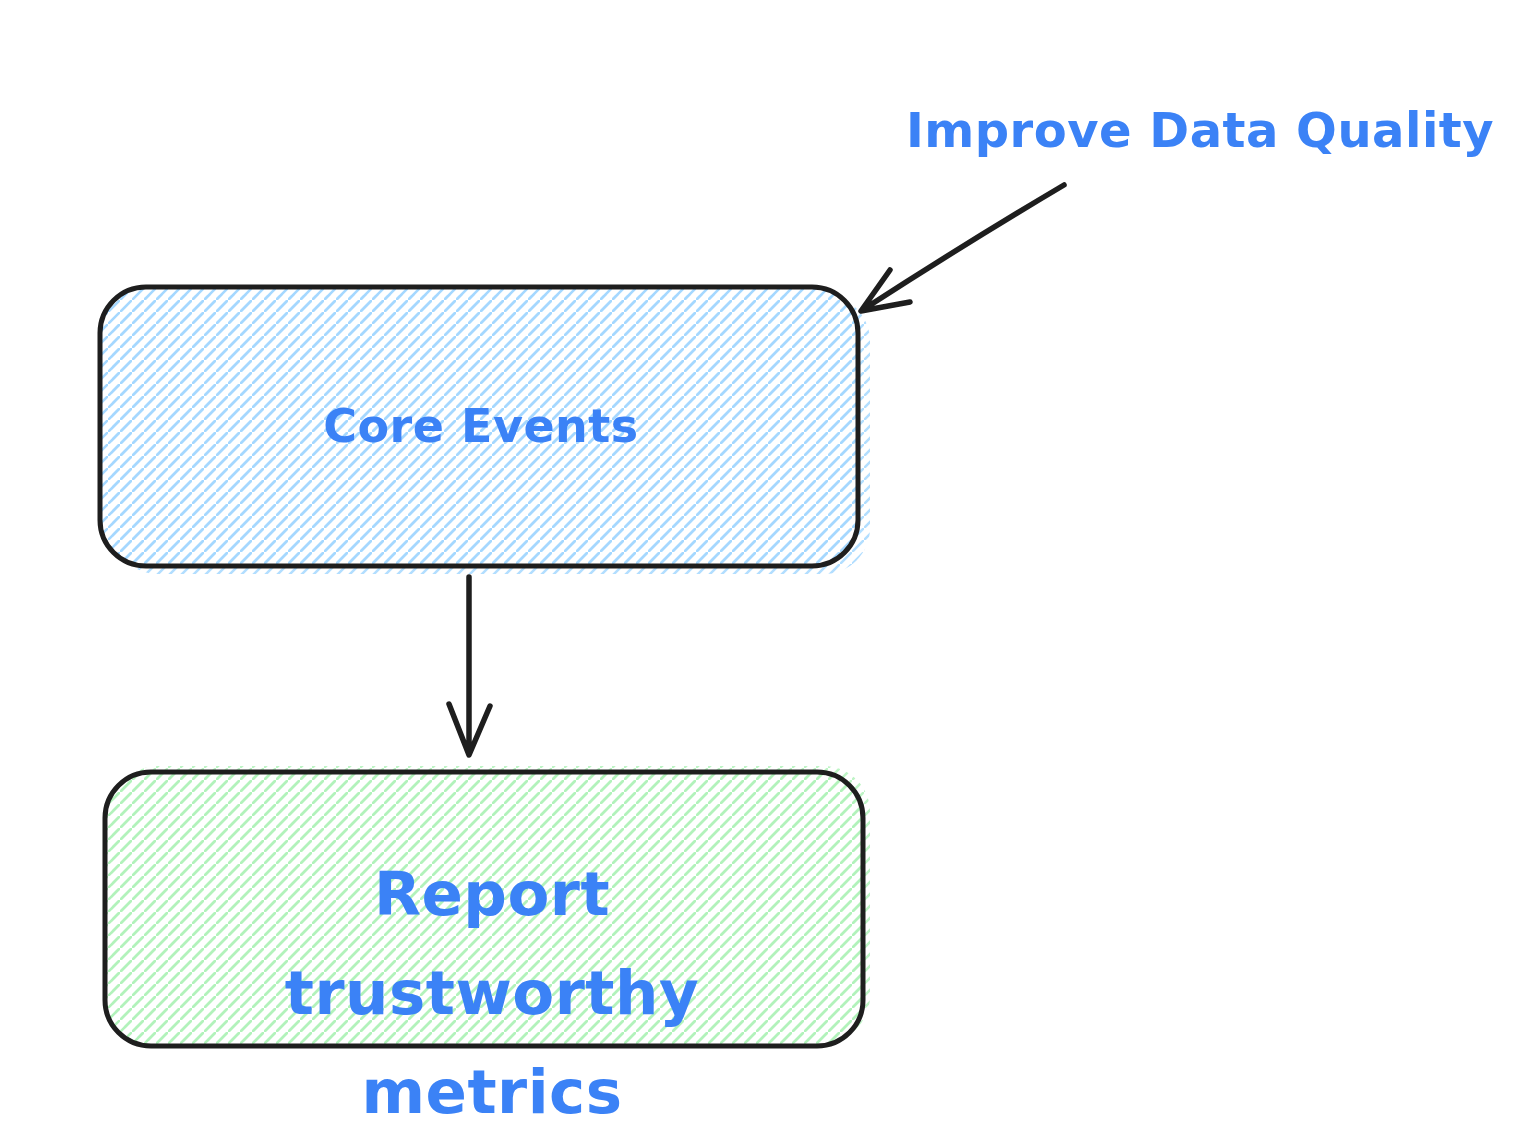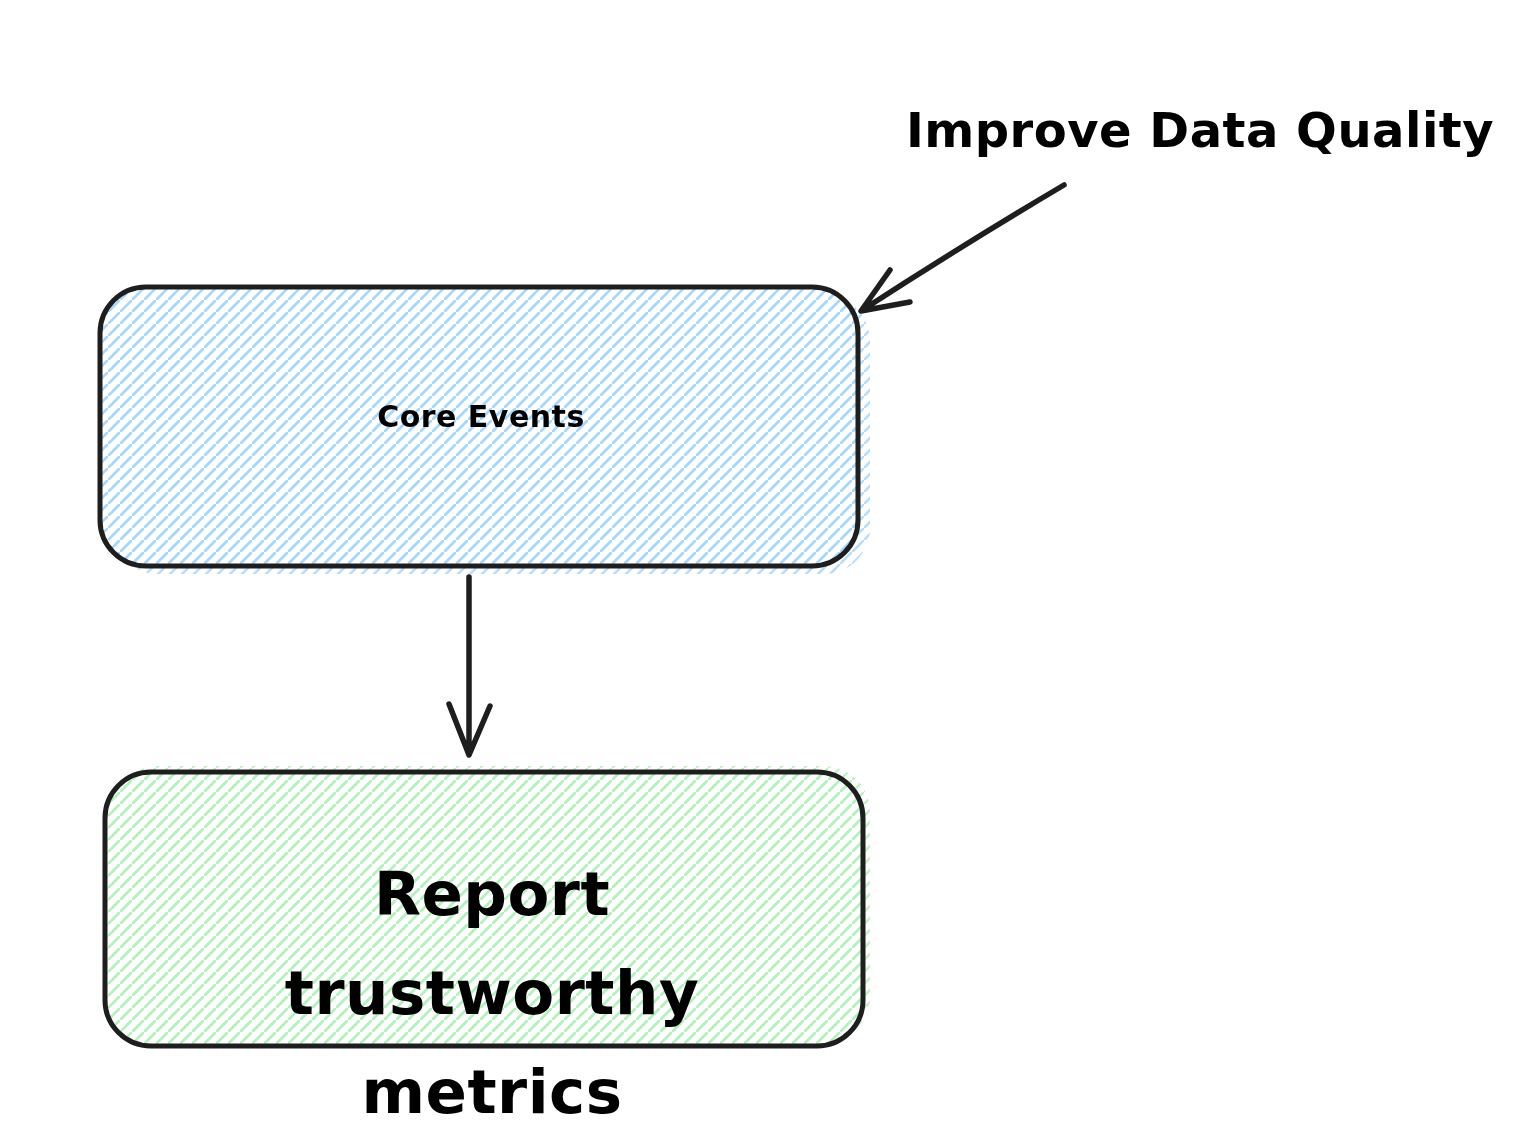--- a/index.html
+++ b/index.html
@@ -15,39 +15,39 @@
     background: #ffffff;
     overflow: hidden;
   }
   .diagram-svg {
     position: absolute;
     left: 0;
     top: 0;
   }
   .label {
     position: absolute;
-    color: #000000;
+    color: #3b82f6;
     font-weight: 700;
     text-align: center;
     letter-spacing: 0.5px;
     -webkit-user-select: none;
     user-select: none;
   }
   .annotation-label {
     left: 895px;
     top: 102px;
     width: 610px;
     font-size: 48px;
     line-height: 1.2;
   }
   .node-label-blue {
     left: 104px;
     top: 399px;
     width: 754px;
-    font-size: 30px;
+    font-size: 46px;
     line-height: 1.2;
   }
   .node-label-green {
     left: 212px;
     top: 845px;
     width: 560px;
     font-size: 61px;
     line-height: 1.62;
   }
 </style>

